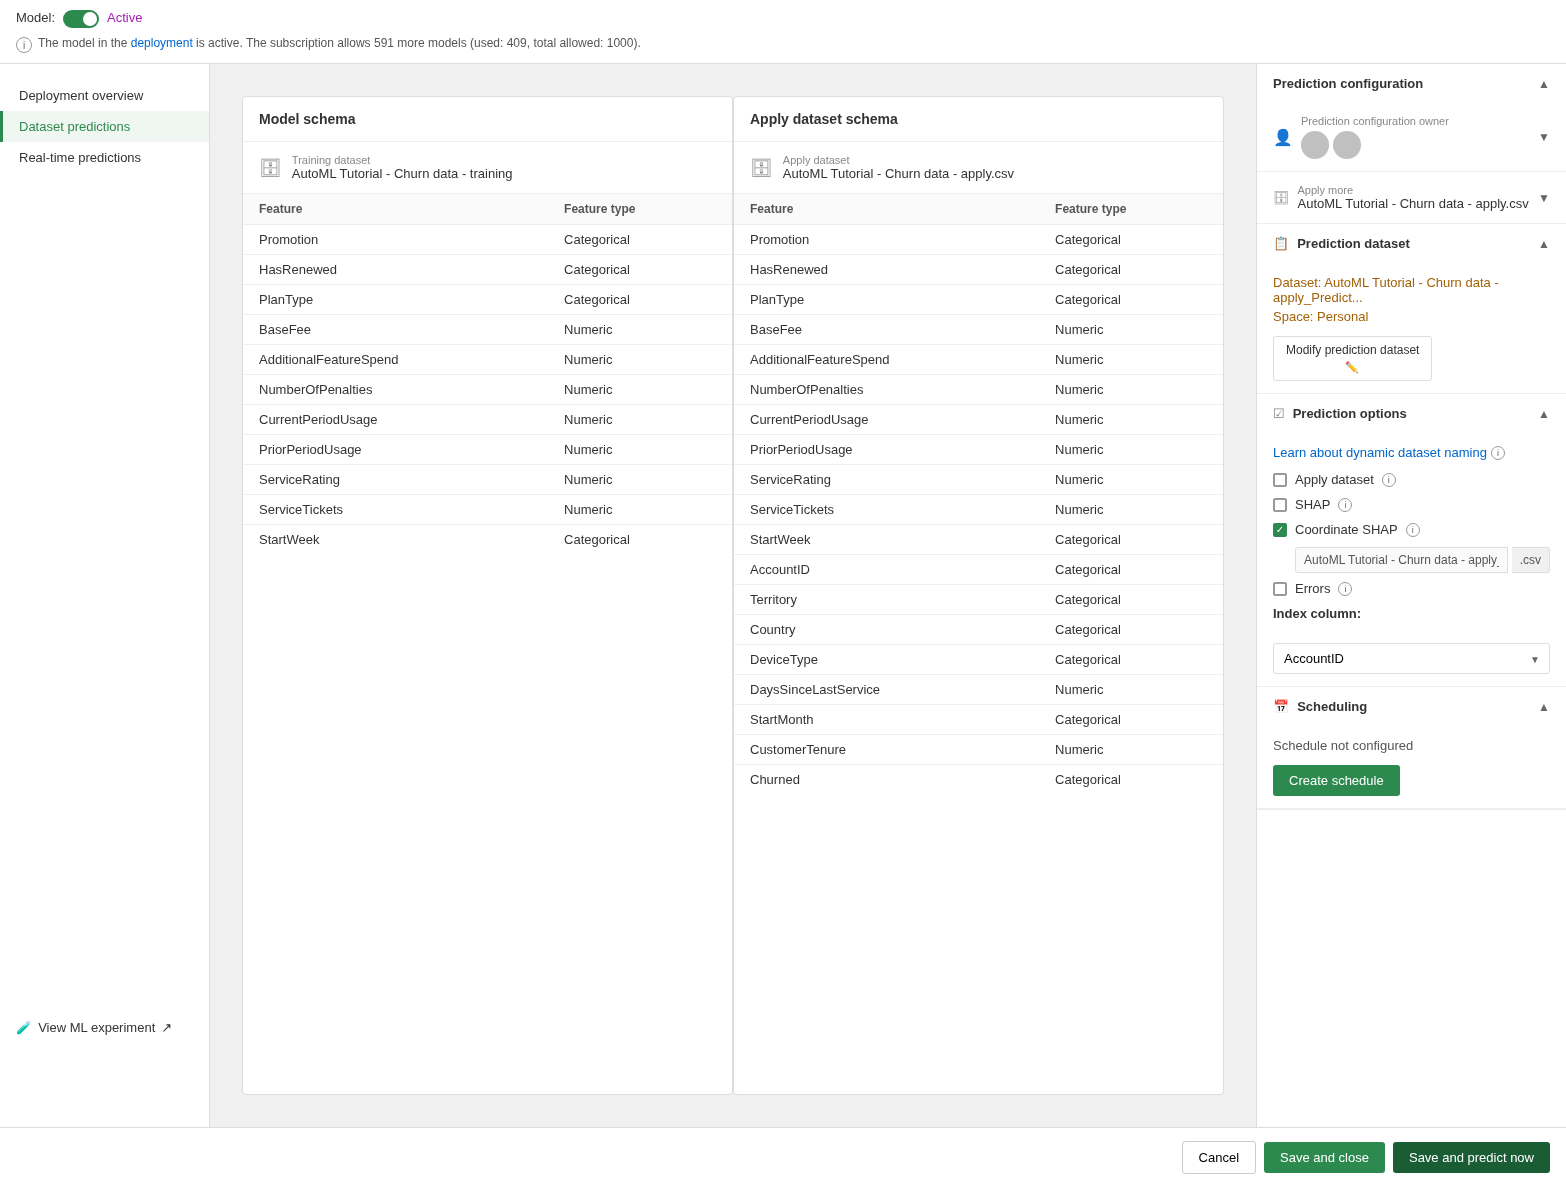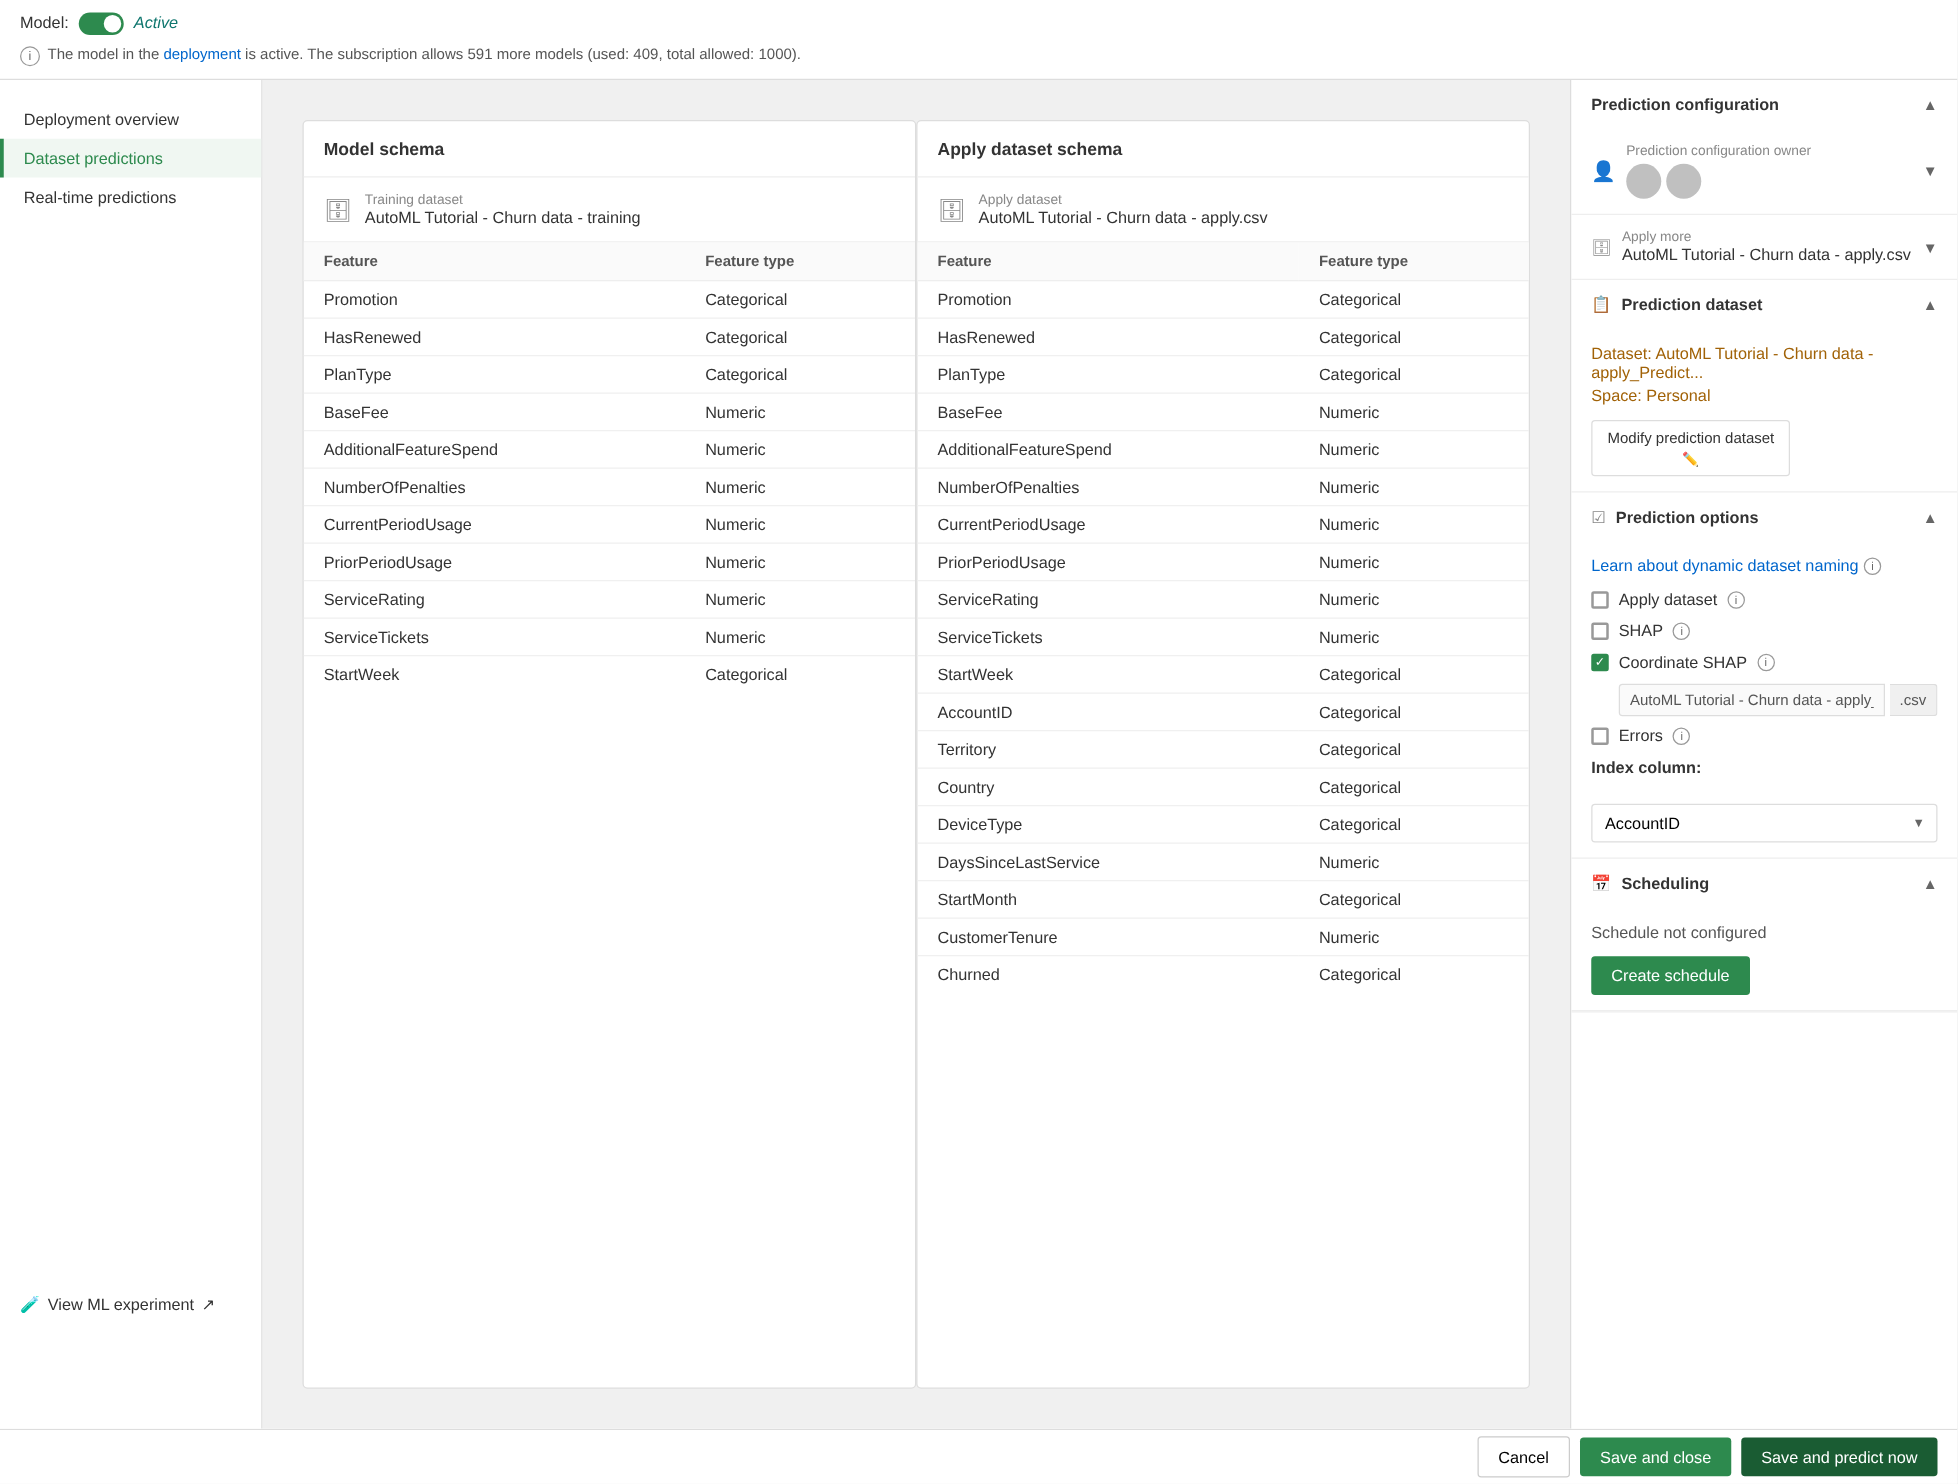--- a/index.html
+++ b/index.html
@@ -2,21 +2,21 @@
 <html><head>
   <meta charset="utf-8">
   <style>
     * { box-sizing: border-box; margin: 0; padding: 0; }
     body { font-family: -apple-system, BlinkMacSystemFont, 'Segoe UI', Arial, sans-serif; font-size: 13px; background: #f0f0f0; color: #333; height: 1187px; overflow: hidden; }
     
     .top-bar { background: #fff; padding: 10px 16px; border-bottom: 1px solid #ddd; }
     .model-status { display: flex; align-items: flex-start; gap: 8px; font-size: 13px; }
     .toggle { width: 36px; height: 18px; background: #2d8a4e; border-radius: 9px; display: inline-flex; align-items: center; padding: 2px; cursor: pointer; }
     .toggle-thumb { width: 14px; height: 14px; background: #fff; border-radius: 50%; margin-left: auto; }
-    .active-label { color: #0f766e; font-weight: 500; font-style: italic; }
+    .active-label { color: #a21caf; font-weight: 500; }
     .info-bar { display: flex; align-items: flex-start; gap: 6px; margin-top: 8px; font-size: 12px; color: #555; }
     .info-icon { width: 16px; height: 16px; border: 1px solid #999; border-radius: 50%; display: inline-flex; align-items: center; justify-content: center; font-size: 10px; color: #666; flex-shrink: 0; margin-top: 1px; }
     .info-text a, .info-link { color: #0066cc; text-decoration: none; }
     
     
     .sidebar { width: 210px; background: #fff; border-right: 1px solid #ddd; padding: 16px 0; flex-shrink: 0; }
     .sidebar-item { padding: 8px 16px; cursor: pointer; font-size: 13px; color: #333; border-left: 3px solid transparent; }
     .sidebar-item.active { border-left-color: #2d8a4e; background: #f0f7f2; color: #2d8a4e; font-weight: 500; }
     .view-experiment { display: flex; align-items: center; gap: 6px; color: #333; font-size: 13px; cursor: pointer; }
 
@@ -75,21 +75,21 @@
     .index-label { font-size: 13px; font-weight: 600; margin-bottom: 22px; }
     .select-wrapper { position: relative; }
     .select-wrapper::after { content: '▼'; position: absolute; right: 10px; top: 50%; transform: translateY(-50%); font-size: 10px; color: #666; pointer-events: none; }
     .select-wrapper select { width: 100%; border: 1px solid #ddd; padding: 7px 10px; border-radius: 3px; background: #fff; font-size: 13px; appearance: none; cursor: pointer; }
     
     .scheduling-content { padding: 12px 16px; }
     .schedule-not-configured { font-size: 13px; color: #555; margin-bottom: 12px; }
     .create-schedule-btn { background: #2d8a4e; color: #fff; border: none; padding: 8px 16px; border-radius: 3px; cursor: pointer; font-size: 13px; font-weight: 500; }
     
     
-    .bottom-bar { display: flex; justify-content: flex-end; align-items: center; gap: 8px; padding: 12px 16px; background: #fff; border-top: 1px solid #ddd; height: 44px; flex-shrink: 0; }
+    .bottom-bar { display: flex; justify-content: flex-end; align-items: center; gap: 8px; padding: 12px 16px; background: #fff; border-top: 1px solid #ddd; height: 60px; flex-shrink: 0; }
     .cancel-btn { background: #fff; border: 1px solid #ccc; padding: 8px 16px; border-radius: 3px; cursor: pointer; font-size: 13px; }
     .save-close-btn { background: #2d8a4e; color: #fff; border: none; padding: 8px 16px; border-radius: 3px; cursor: pointer; font-size: 13px; font-weight: 400; }
     .save-predict-btn { background: #1a5c33; color: #fff; border: none; padding: 8px 16px; border-radius: 3px; cursor: pointer; font-size: 13px; font-weight: 500; }
     
     .full-layout { display: flex; flex-direction: column; height: 1187px; position: relative; background: #fff; }
   </style>
 </head>
 <body>
 
 <div class="full-layout" data-name="app-layout">

